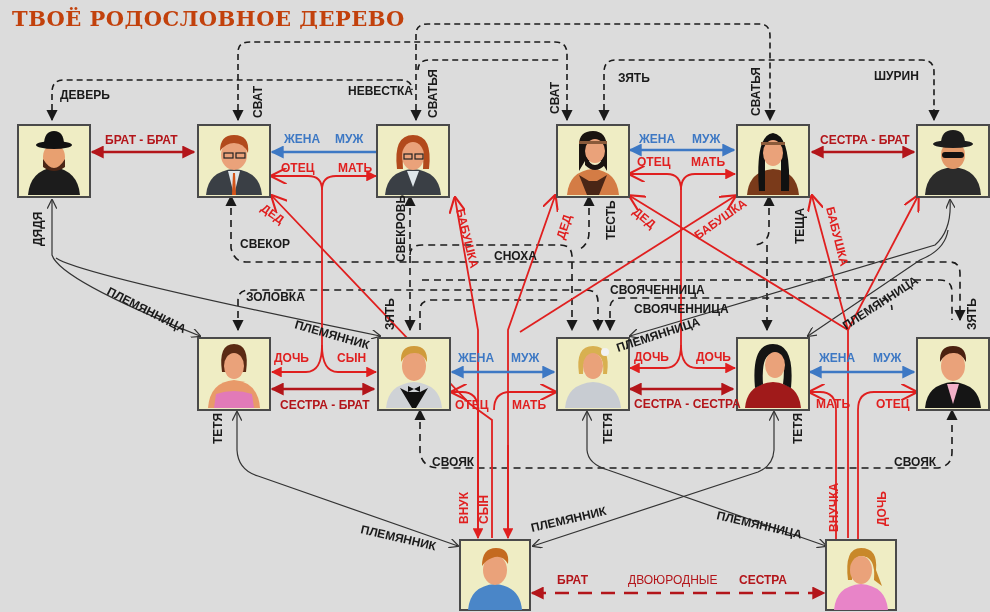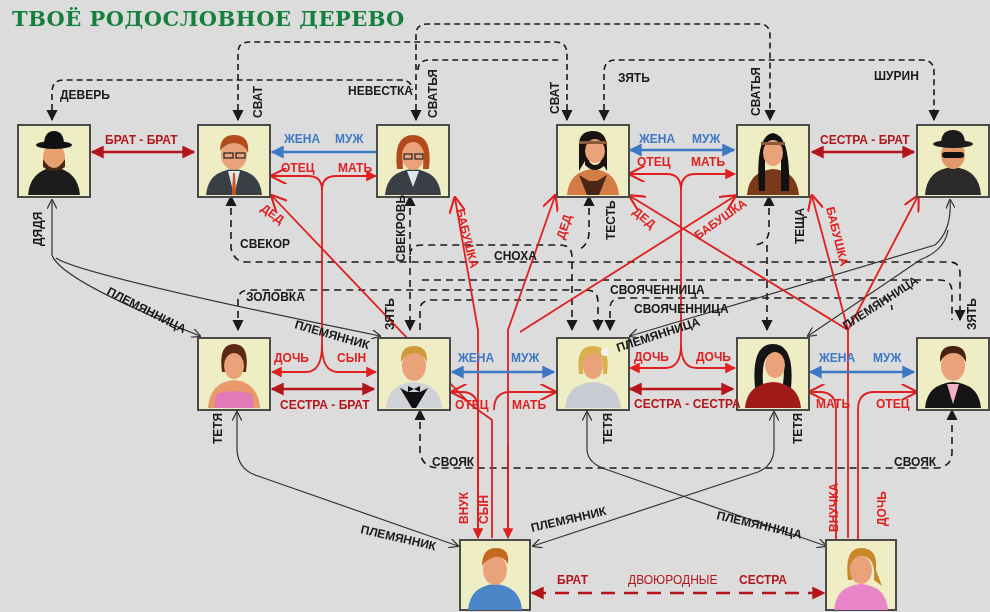--- a/index.html
+++ b/index.html
@@ -1,19 +1,19 @@
 <!DOCTYPE html>
 <html><head>
 <meta charset="utf-8">
 <style>
   html, body { margin: 0; padding: 0; }
   body { width: 990px; height: 612px; background: #dcdcdc; position: relative; overflow: hidden;
          font-family: "DejaVu Sans", sans-serif; }
   #title { position: absolute; left: 12px; top: 6px; font-family: "DejaVu Serif", serif;
-           font-weight: bold; font-size: 21px; color: #15803d; letter-spacing: 0.5px; }
+           font-weight: bold; font-size: 21px; color: #c2410c; letter-spacing: 0.5px; }
   svg#diagram { position: absolute; left: 0; top: 0; }
   .lbl { font-family: "Liberation Sans", sans-serif; font-weight: bold; font-size: 12px; }
   .k { fill: #1a1a1a; }
   .r { fill: #e01f1f; }
   .dr { fill: #b3151a; }
   .b { fill: #3d78c4; }
   .box { fill: #efedc4; stroke: #4a4a4a; stroke-width: 2; }
 </style>
 </head>
 <body>

